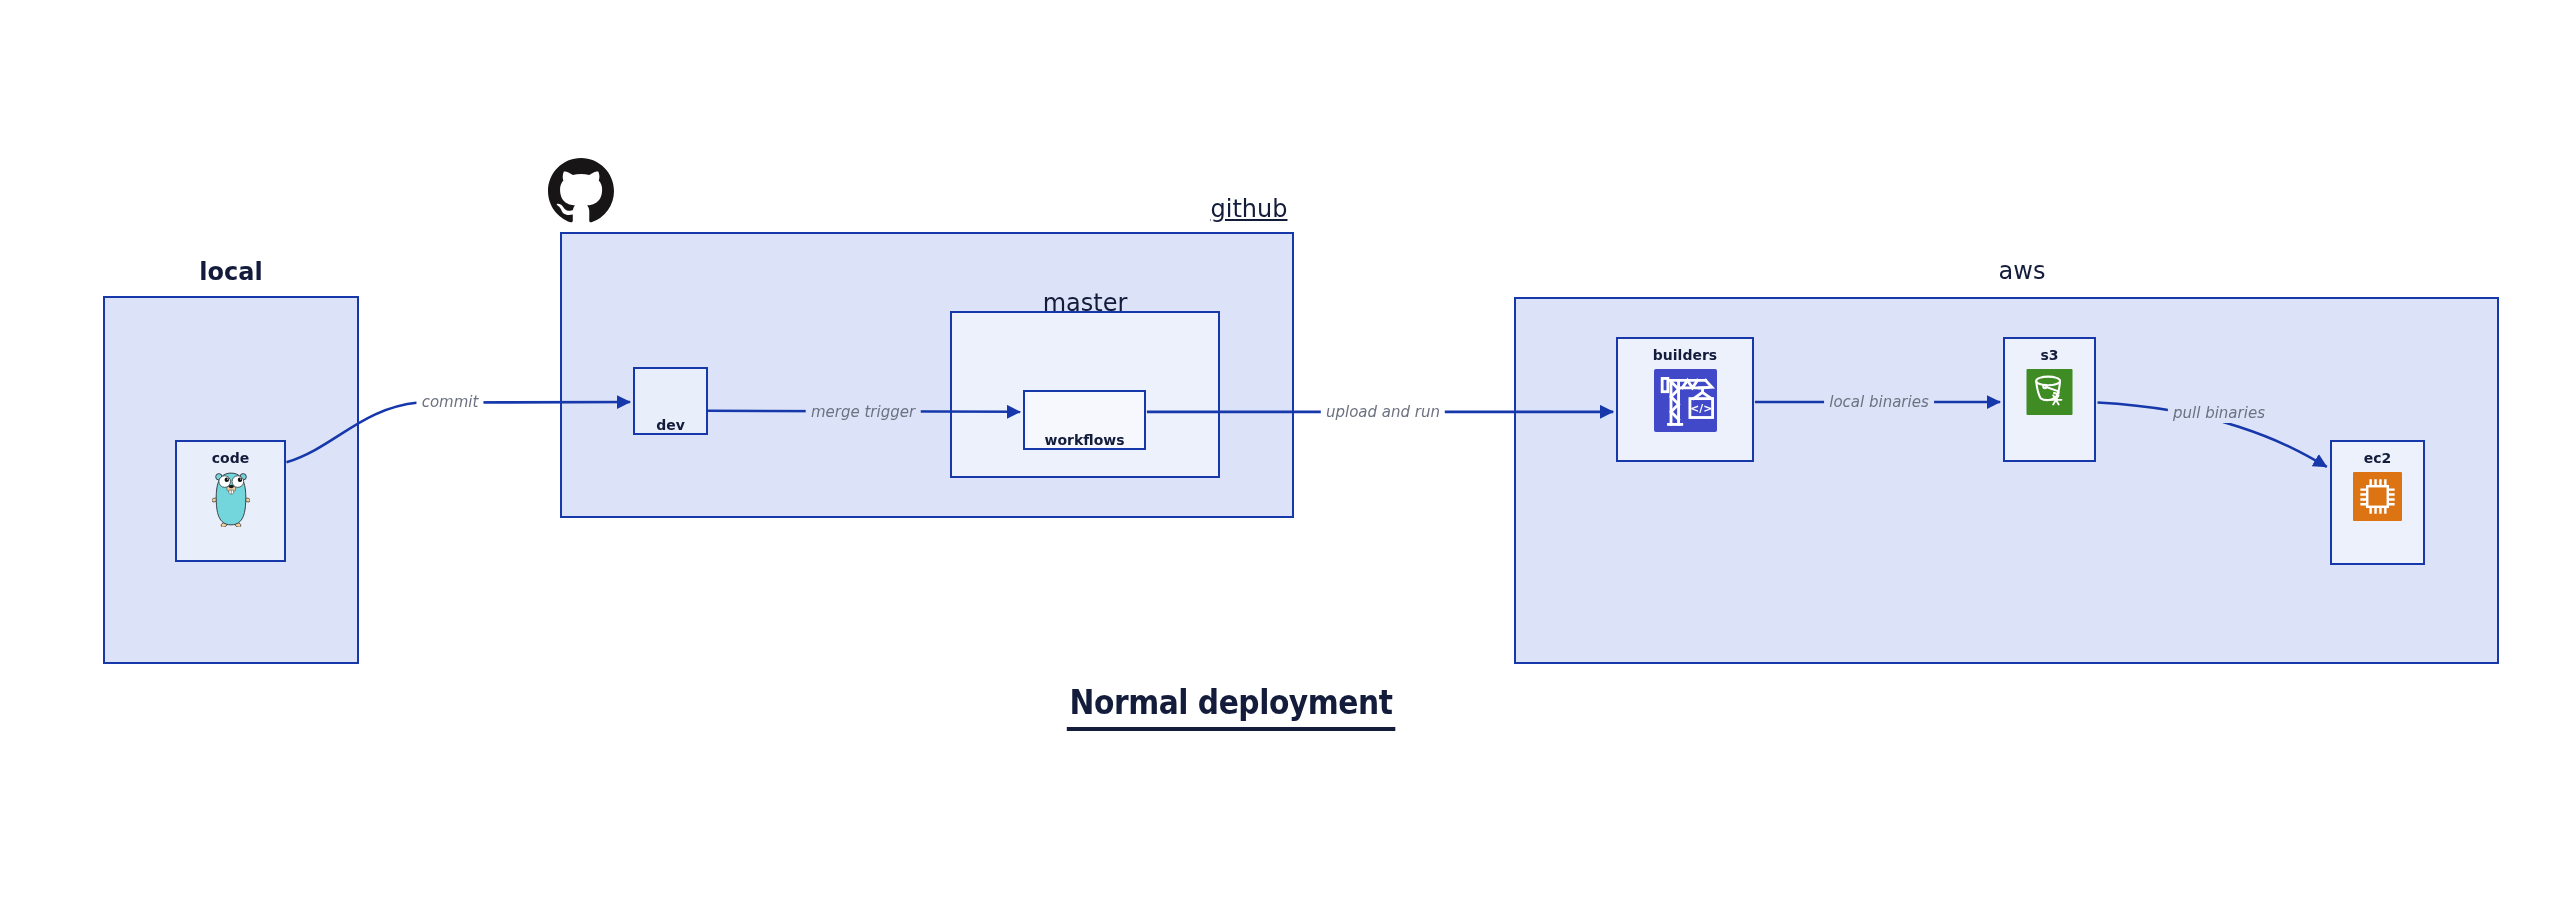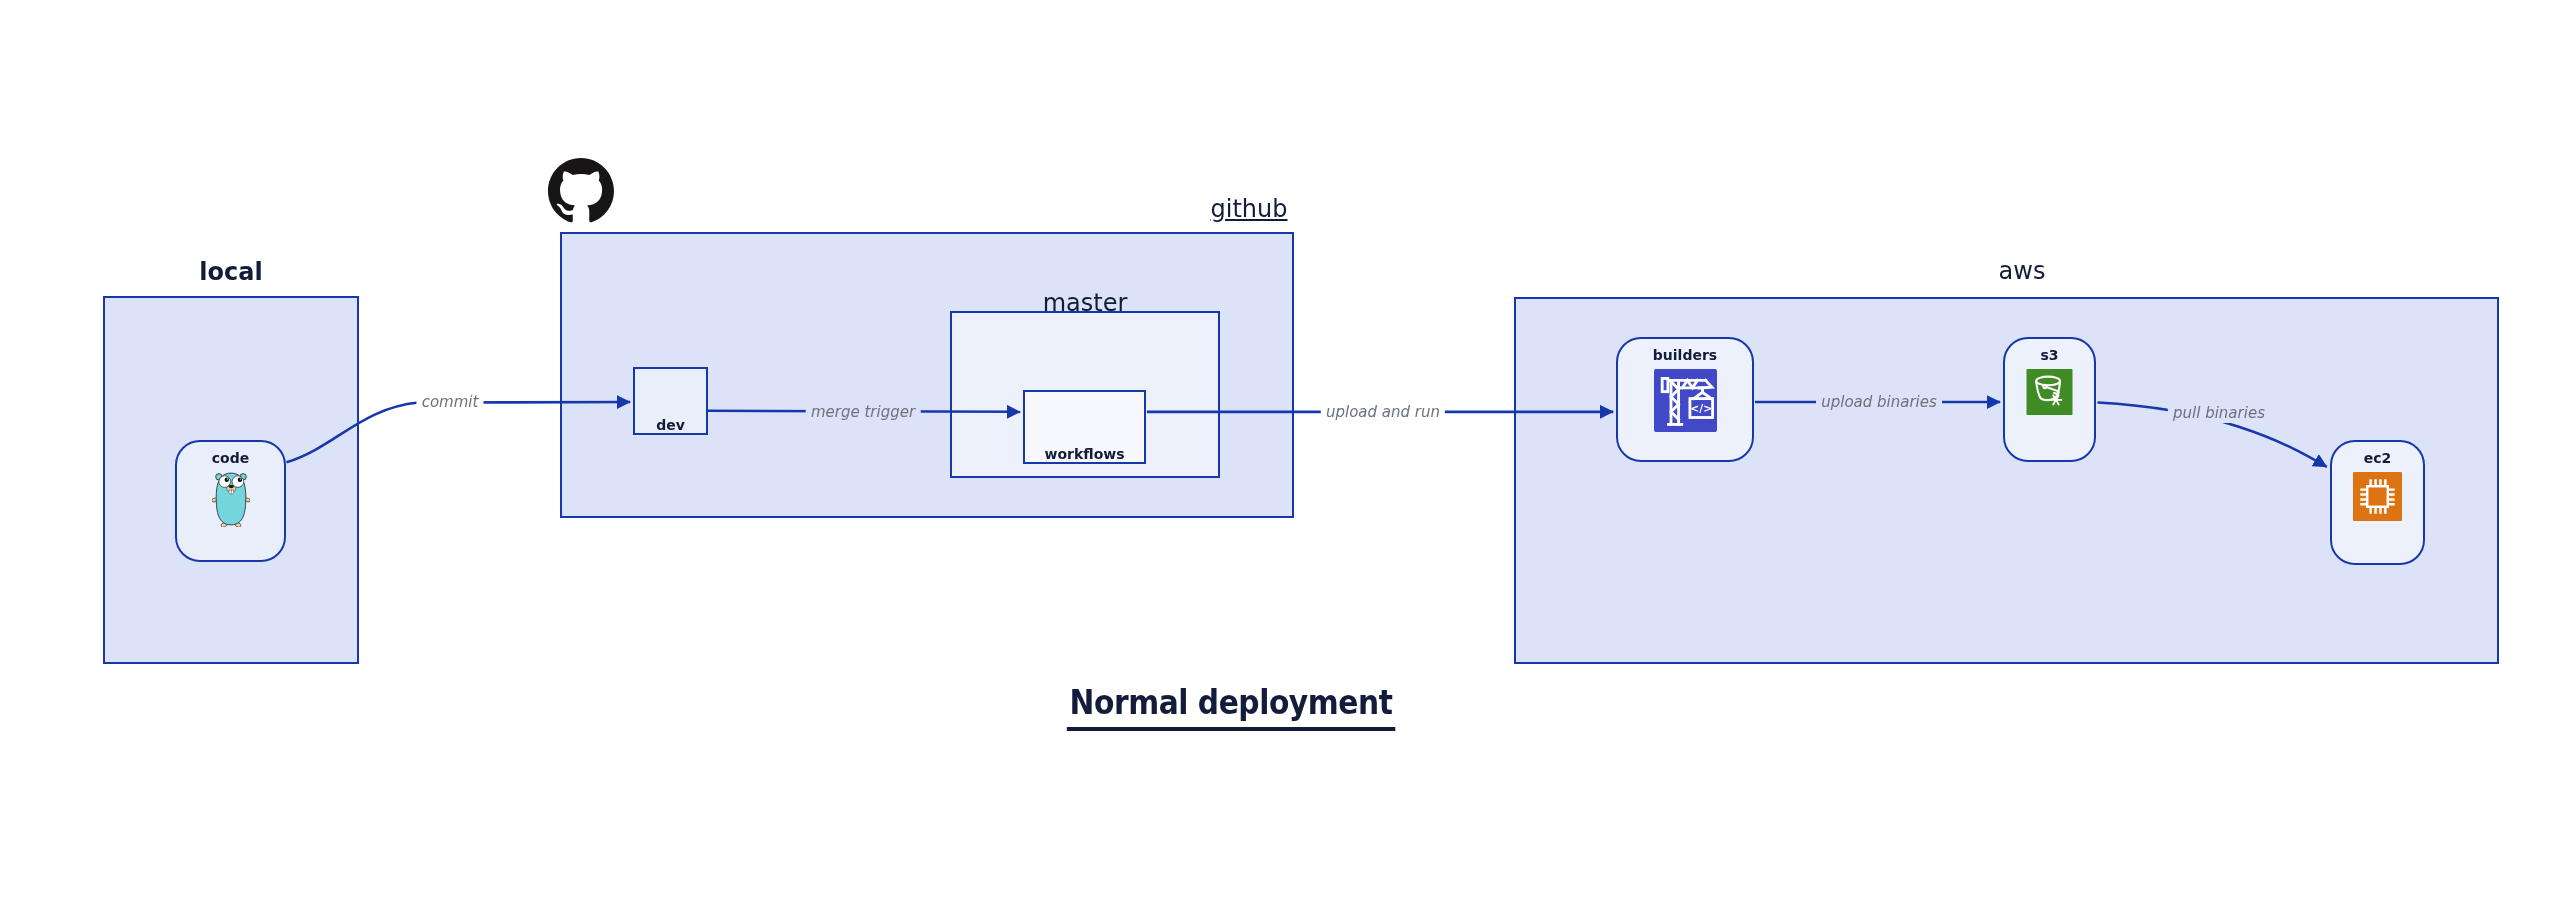--- a/index.html
+++ b/index.html
@@ -35,21 +35,21 @@
     pointer-events: none;
   }
   .edge { stroke: var(--accent-blue); stroke-width: 5; fill: none; }
   .box {
     position: absolute;
     border: 2.6px solid var(--accent-blue);
   }
   .group { z-index: 10; }
   .node  { z-index: 20; display: flex; flex-direction: column; align-items: center; }
   .node.center-label { justify-content: flex-end; }
-  .node.top-label { justify-content: flex-start; padding-top: 8.2px; border-radius: 25px; }
+  .node.top-label { justify-content: flex-start; padding-top: 8.2px; }
   .glabel {
     position: absolute;
     transform: translateX(-50%);
     z-index: 15;
     font-size: 24px;
     color: var(--text-dark);
     white-space: nowrap;
   }
   .nlabel {
     font-size: 14px;
@@ -94,21 +94,21 @@
 
   
   #box-local   { left: 103px;  top: 296px; width: 256px;  height: 368px; background: var(--group-fill); }
   #box-github  { left: 560px; top: 232px; width: 734px; height: 286px; background: var(--group-fill); }
   #box-master  { left: 950px; top: 311px; width: 270px;  height: 167px; background: var(--subgroup-fill); z-index: 12; }
   #box-aws     { left: 1514px; top: 297px; width: 985px; height: 367px; background: var(--group-fill); }
 
   
   #box-code      { left: 175px;  top: 440px; width: 111px; height: 122px; background: var(--node-fill); }
   #box-dev       { left: 633px; top: 367px; width: 75px; height: 68px; background: var(--node-fill); }
-  #box-workflows { left: 1023px; top: 390px; width: 123px; height: 74px; background: var(--leaf-fill); }
+  #box-workflows { left: 1023px; top: 390px; width: 123px; height: 60px; background: var(--leaf-fill); }
   #box-builders  { left: 1616px; top: 337px; width: 138px; height: 125px; background: var(--subgroup-fill); }
   #box-s3        { left: 2003px; top: 337px; width: 93px; height: 125px; background: var(--subgroup-fill); }
   #box-ec2       { left: 2330px; top: 440px; width: 95px; height: 125px; background: var(--subgroup-fill); }
 
   
   #label-local  { left: 231px;  top: 258px; font-weight: bold; }
   #label-github { left: 1249px; top: 195px; text-decoration: underline; }
   #label-master { left: 1085px; top: 269px; margin-top: 20px; }
   #label-aws    { left: 2022px; top: 257px; }
 
@@ -239,19 +239,19 @@
           <path d="M15,36 H29 M15,46 H29 M15,56 H29 M15,66 H29"></path>
           <path d="M71,36 H85 M71,46 H85 M71,56 H85 M71,66 H85"></path>
         </g>
       </svg>
     </span>
   </div>
 
   <div class="elabel on-white" id="elabel-commit">commit</div>
   <div class="elabel on-group" id="elabel-merge-trigger">merge trigger</div>
   <div class="elabel on-white" id="elabel-upload-and-run">upload and run</div>
-  <div class="elabel on-group" id="elabel-upload-binaries">upload binaries</div>
+  <div class="elabel on-group" id="elabel-upload-binaries">local binaries</div>
   <div class="elabel on-group" id="elabel-pull-binaries">pull binaries</div>
 
   <div class="diagram-title">Normal deployment</div>
 
 </div>
 
 
 </body></html>

